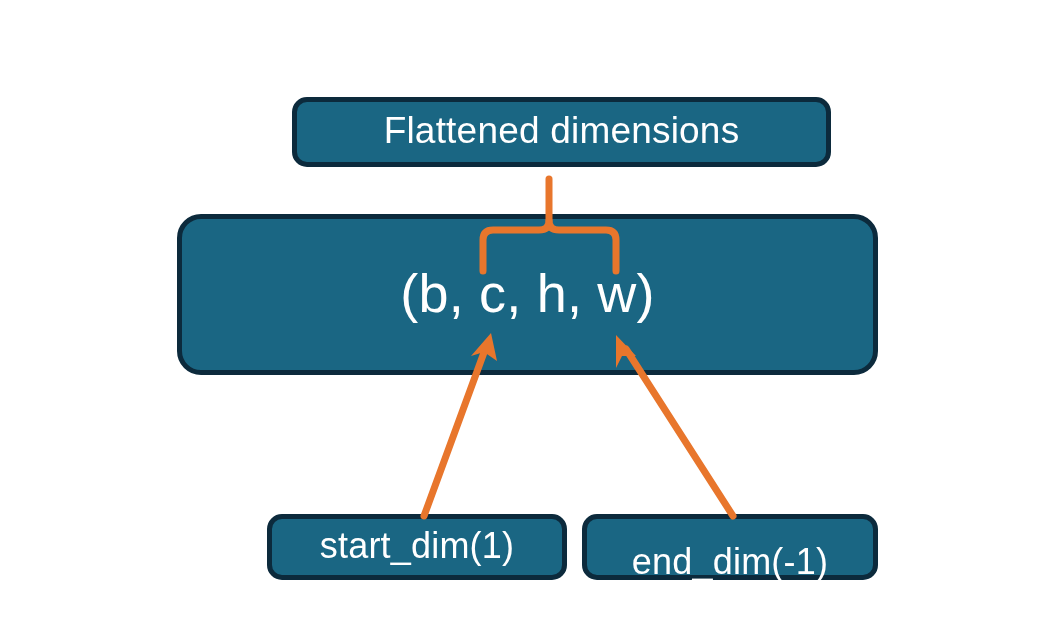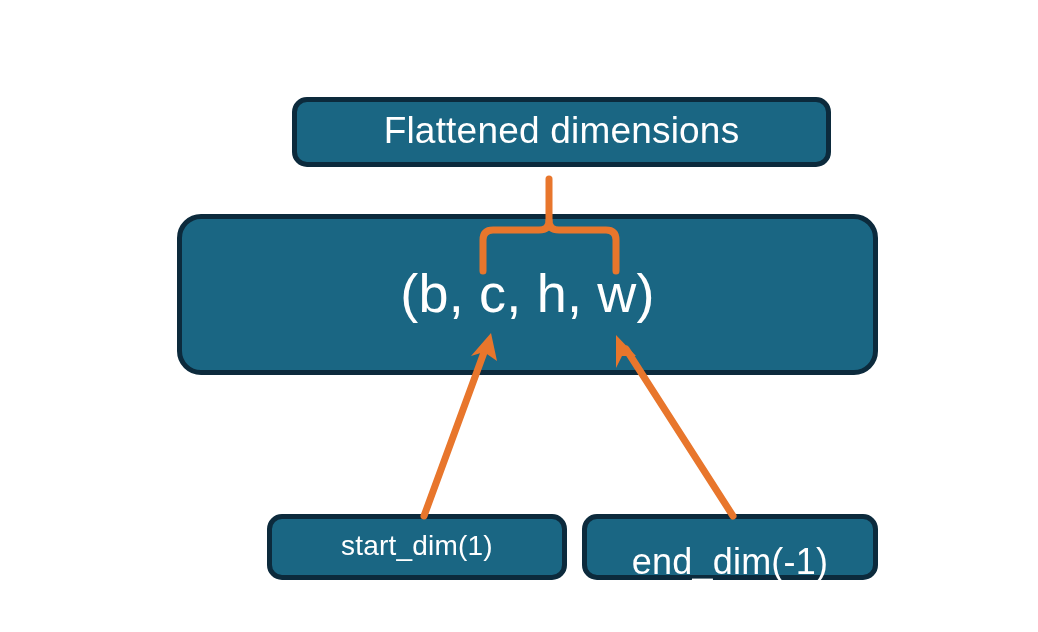--- a/index.html
+++ b/index.html
@@ -60,21 +60,21 @@
   #box-shape .node-label { font-size: 54px; }
 
   
   #box-start-dim {
     left: 267px;
     top: 514px;
     width: 300px;
     height: 66px;
     border-radius: 15px;
   }
-  #box-start-dim .node-label { font-size: 28px; }
+  #box-start-dim .node-label { font-size: 36px; }
 
   
   #box-end-dim {
     left: 582px;
     top: 514px;
     width: 296px;
     height: 66px;
     border-radius: 15px;
   }
   #box-end-dim .node-label { font-size: 36px; margin-top: 32px; }

